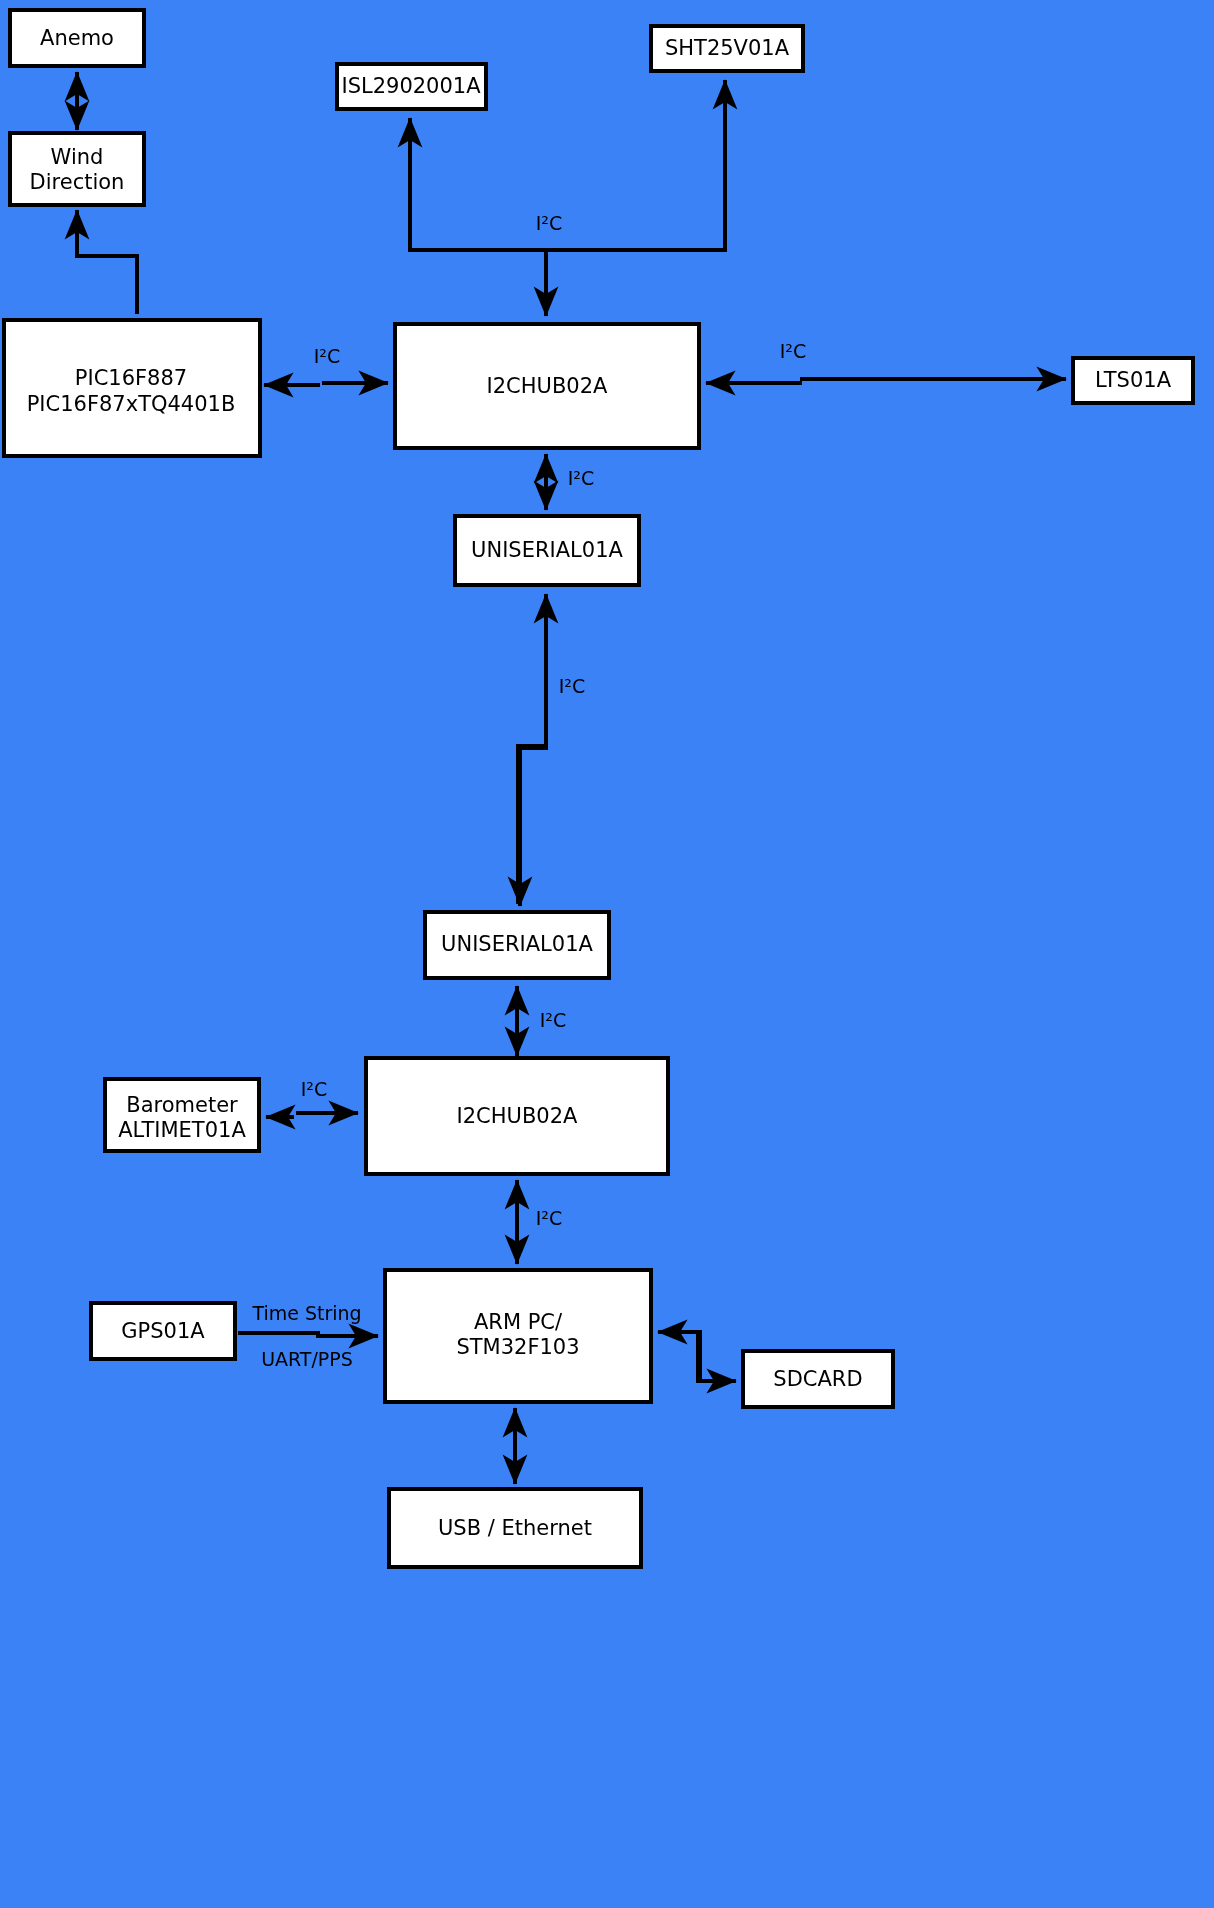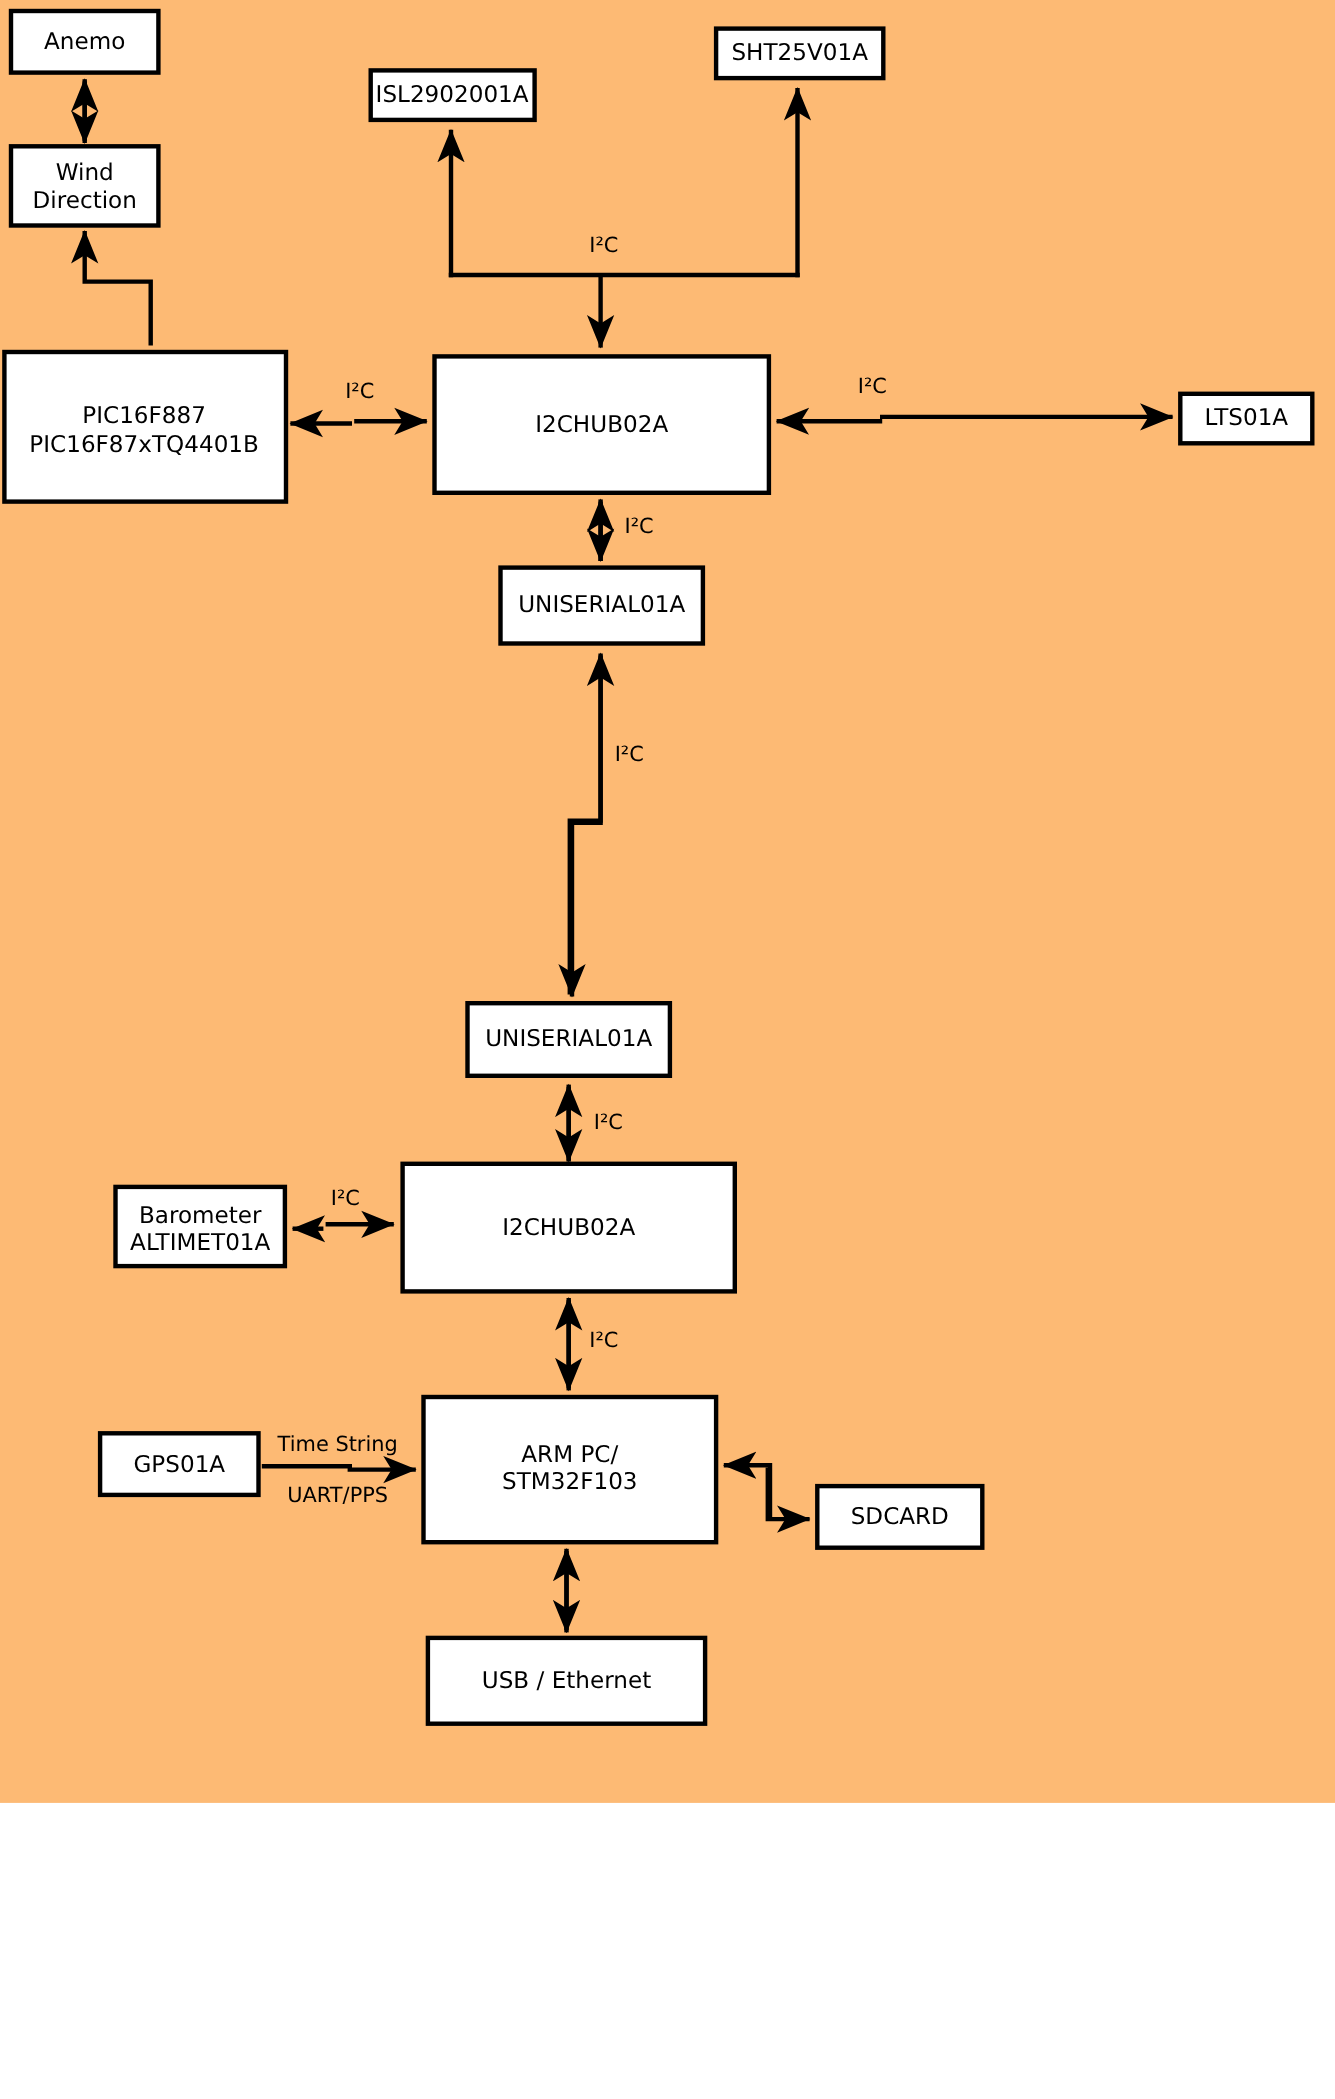--- a/index.html
+++ b/index.html
@@ -9,22 +9,22 @@
   }
   body {
     width: 1214px;
     height: 1908px;
     font-family: "DejaVu Sans", "Liberation Sans", sans-serif;
     overflow: hidden;
   }
   #diagram-root {
     position: relative;
     width: 1214px;
-    height: 1639px;
-    background: #fdba74;
+    height: 1908px;
+    background: #3b82f6;
   }
   svg#diagram-svg {
     display: block;
     width: 1214px;
     height: 1908px;
   }
   .blk-rect {
     fill: #ffffff;
     stroke: #000000;
     stroke-width: 4;

